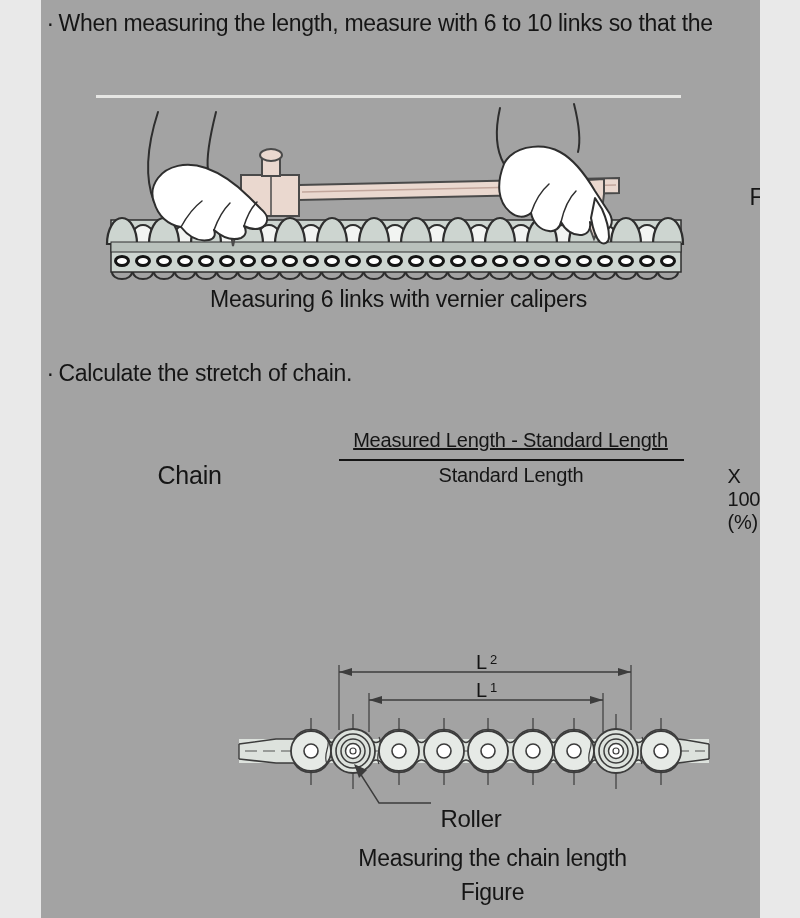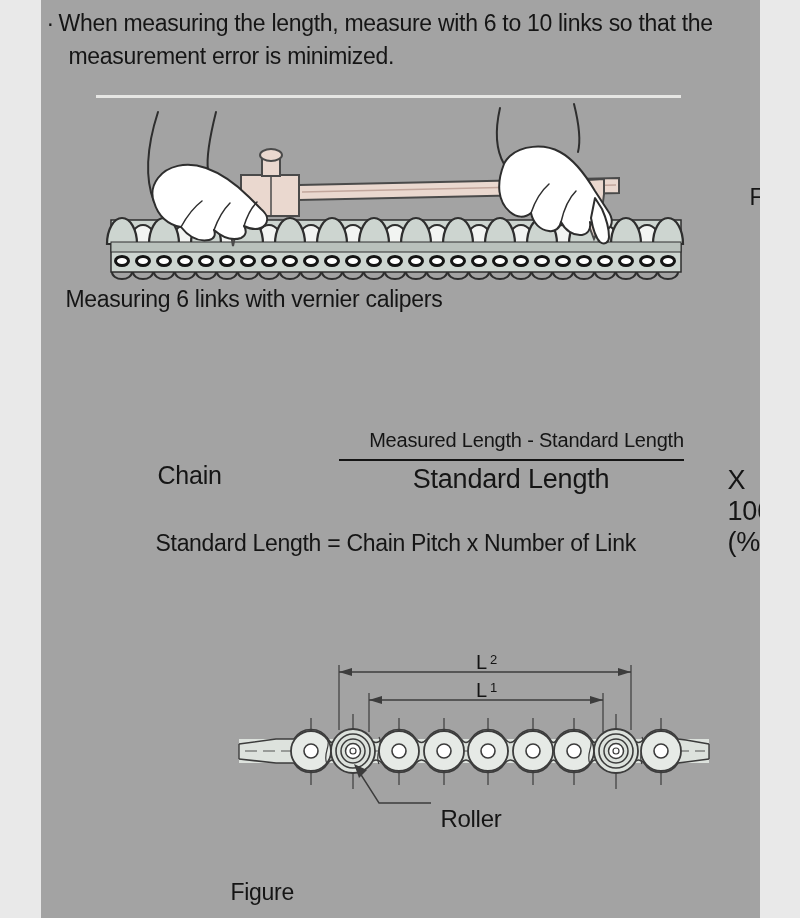--- a/index.html
+++ b/index.html
@@ -4,36 +4,33 @@
 <style>
   html,body{margin:0;padding:0;background:#e9e9e9;}
   #page{
     position:relative;width:719px;height:918px;background:#a3a3a3;
     font-family:"Liberation Sans",sans-serif;color:#151515;overflow:hidden;
     margin:0 auto;
   }
   .abs{position:absolute;}
   .body-text{font-size:23px;letter-spacing:-0.3px;white-space:nowrap;}
   .marker{display:inline-block;width:12px;}
-  .caption{font-size:23px;letter-spacing:-0.3px;}
+  .caption{text-align:center;font-size:23px;letter-spacing:-0.3px;}
   .num{font-size:20px;letter-spacing:-0.2px;}
-  .den{font-size:27px;letter-spacing:-0.2px;}
+  .den{font-size:20px;letter-spacing:-0.2px;}
   .frac-bar{background:#141414;height:2px;}
   svg text{font-family:"Liberation Sans",sans-serif;fill:#141414;}
 </style>
 </head>
 <body>
 
 <div id="page">
 
   <div class="abs body-text" style="left:6px;top:10px;">
     <span class="marker">·</span><span>When measuring the length, measure with 6 to 10 links so that the</span>
-  </div>
-  <div class="abs body-text" style="left:28px;top:43px;">
-    <span>measurement error is minimized.</span>
   </div>
 
   <div class="abs" style="left:55px;top:95px;width:585px;height:3px;background:#e6e6e4;"></div>
 
   <svg id="fig1" class="abs" style="left:25px;top:98px;" width="630" height="187" viewBox="0 0 630 187">
     <g id="f1-chain">
         <rect x="45" y="122" width="570" height="52" fill="#cdd5d0" stroke="#2e2e2e" stroke-width="1.5"></rect>
         <path d="M 64 145 A 13 18 0 0 1 90 145 Z" fill="#f2f4f2" stroke="#2e2e2e" stroke-width="2"></path>
         <path d="M 106 145 A 13 18 0 0 1 132 145 Z" fill="#f2f4f2" stroke="#2e2e2e" stroke-width="2"></path>
         <path d="M 148 145 A 13 18 0 0 1 174 145 Z" fill="#f2f4f2" stroke="#2e2e2e" stroke-width="2"></path>
@@ -140,28 +137,30 @@
         <path d="M 525 120 C 527 132 530 140 534 144 C 538 147 543 145 543 139 C 543 130 540 120 536 111 L 529 100 Z" fill="#ffffff" stroke="#2e2e2e" stroke-width="2" stroke-linejoin="round"></path>
         <path d="M 465 115 C 469 103 475 93 483 86" fill="none" stroke="#2e2e2e" stroke-width="1.5" stroke-linecap="round"></path>
         <path d="M 495 124 C 498 111 503 100 510 93" fill="none" stroke="#2e2e2e" stroke-width="1.5" stroke-linecap="round"></path>
       </g>
   </svg>
 
   <div class="abs body-text" style="left:709px;top:184px;">Figure</div>
 
   <div class="abs caption" style="left:25px;top:286px;width:666px;">Measuring 6 links with vernier calipers</div>
 
+  <div class="abs body-text" style="left:6px;top:360px;">
+    <span class="marker">·</span><span>Calculate the stretch of chain.</span>
+  </div>
 
   <div class="abs num" style="left:117px;top:461px;font-size:25px;">Chain</div>
-  <div class="abs num" style="left:310px;top:429px;width:352px;text-align:center;">Measured Length - Standard Length</div>
+  <div class="abs num" style="left:294px;top:429px;width:352px;text-align:center;text-decoration:underline;">Measured Length - Standard Length</div>
   <div class="abs frac-bar" style="left:298px;top:459px;width:345px;"></div>
   <div class="abs den" style="left:298px;top:464px;width:345px;text-align:center;">Standard Length</div>
   <div class="abs den" style="left:687px;top:465px;">X 100 (%)</div>
 
-  <div class="abs body-text" style="left:115px;top:530px;">Standard Length = Chain Pitch x Number of Link</div>
 
   <svg id="fig2" class="abs" style="left:190px;top:640px;" width="490" height="168" viewBox="0 0 490 168">
     <g id="f2-chain">
         <rect x="8" y="99" width="470" height="24" fill="#dde2dd"></rect>
         <circle cx="80" cy="111" r="20" fill="#dde2dd"></circle>
         <circle cx="122" cy="111" r="20" fill="#dde2dd"></circle>
         <circle cx="168" cy="111" r="20" fill="#dde2dd"></circle>
         <circle cx="213" cy="111" r="20" fill="#dde2dd"></circle>
         <circle cx="257" cy="111" r="20" fill="#dde2dd"></circle>
         <circle cx="302" cy="111" r="20" fill="#dde2dd"></circle>
@@ -230,15 +229,16 @@
       <text x="259" y="52" font-size="13">1</text>
     </g>
     <g id="f2-leader">
       <polyline points="127,130 148,163 200,163" fill="none" stroke="#3c3c3c" stroke-width="1.4"></polyline>
       <polygon points="123,124 136,130 128,138" fill="#3c3c3c"></polygon>
     </g>
   </svg>
 
   <div class="abs" style="left:400px;top:805px;font-size:24px;letter-spacing:-0.3px;">Roller</div>
 
+  <div class="abs caption" style="left:190px;top:845px;width:524px;">Measuring the chain length</div>
   <div class="abs caption" style="left:190px;top:879px;width:524px;">Figure</div>
 
 </div>
 
 </body></html>

